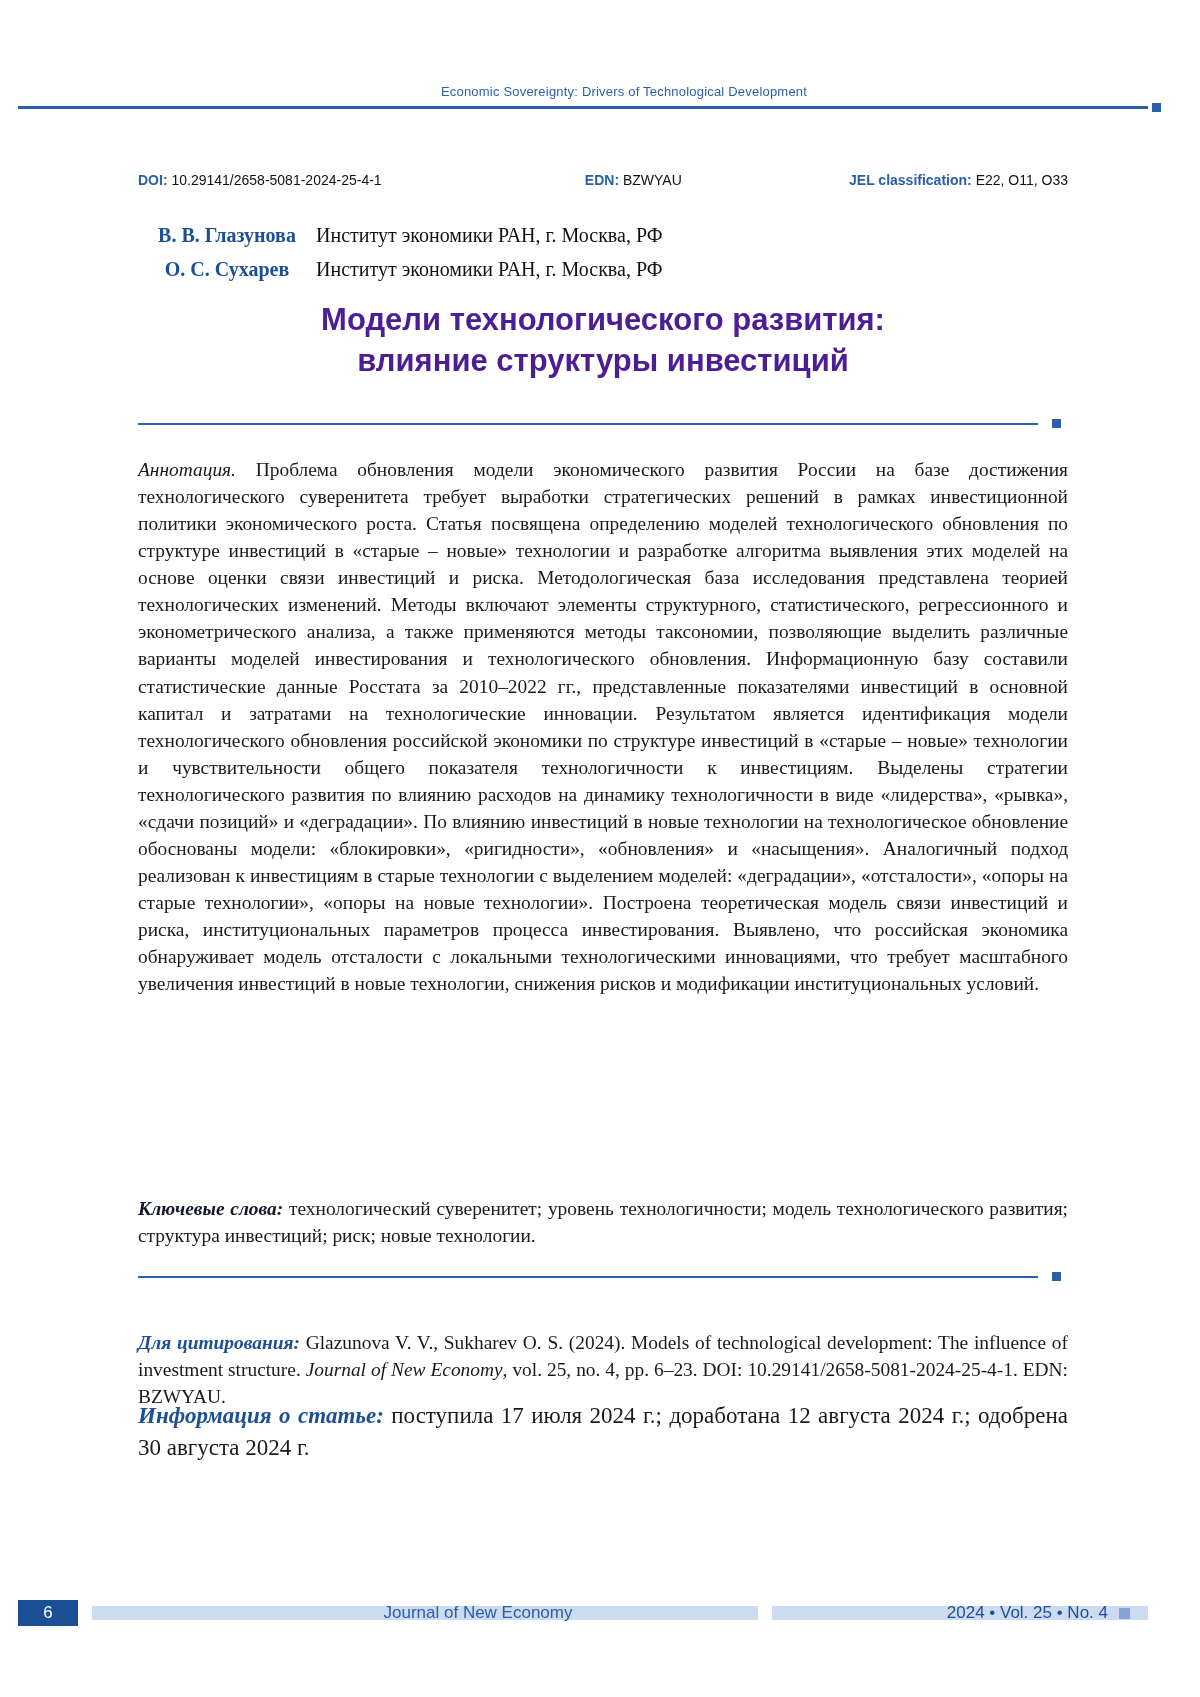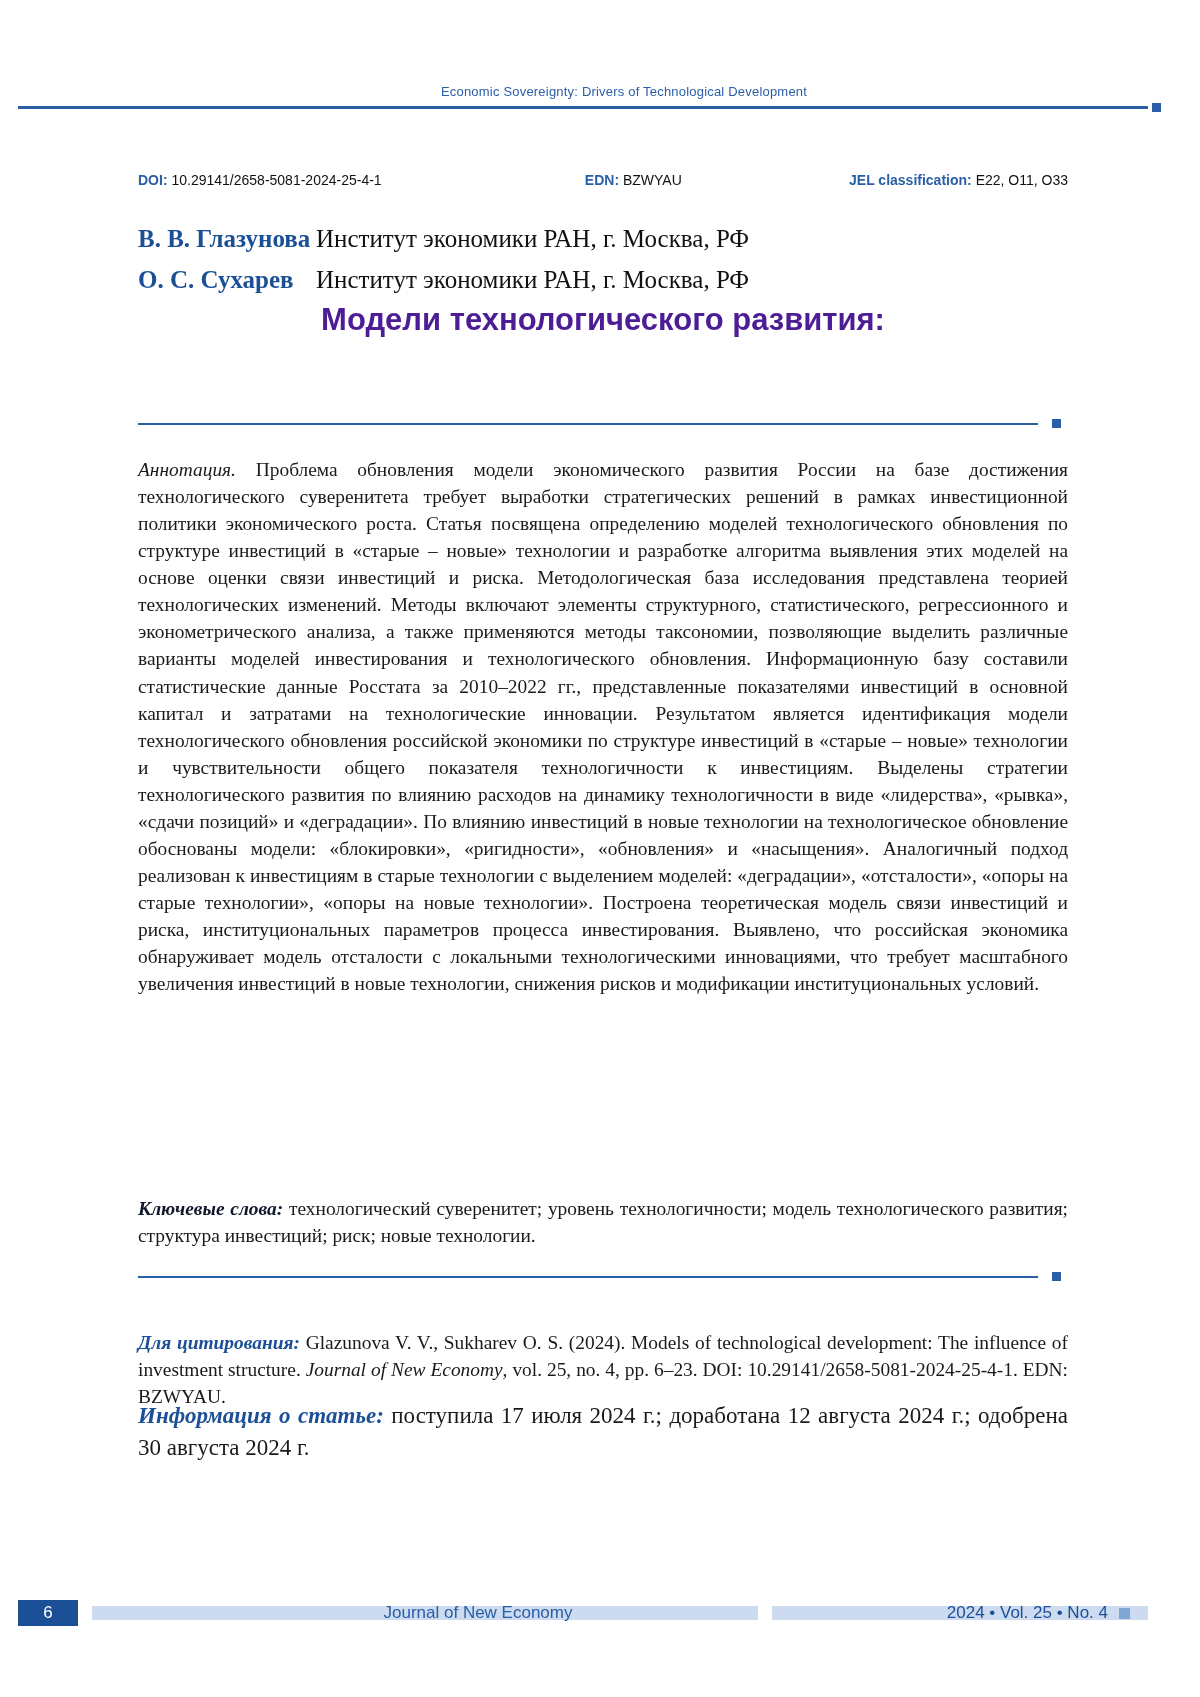--- a/index.html
+++ b/index.html
@@ -69,21 +69,22 @@
   .meta-doi { white-space: nowrap; }
   .meta-edn { white-space: nowrap; margin-left: 36px; }
   .meta-jel { white-space: nowrap; }
 
   
   .authors {
     position: absolute;
     top: 222px;
     left: 138px;
     width: 930px;
-    font-size: 25px;
+    font-size: 20px;
+    text-align: center;
   }
   .author-row {
     display: flex;
     margin-bottom: 7px;
     line-height: 1.35;
   }
   .author-name {
     width: 178px;
     color: #1b4f96;
     font-weight: bold;
@@ -293,20 +294,21 @@
       <span class="author-aff">Институт экономики РАН, г. Москва, РФ</span>
     </div>
     <div class="author-row">
       <span class="author-name">О. С. Сухарев</span>
       <span class="author-aff">Институт экономики РАН, г. Москва, РФ</span>
     </div>
   </div>
 
   <div class="title">
     <div>Модели технологического развития:</div>
+    <div>влияние структуры инвестиций</div>
   </div>
 
   <div class="rule" style="top:423px; left:138px; width:900px;"></div>
   <div class="rule-sq" style="top:419px; left:1052px;"></div>
 
   <div class="abstract">
     <span class="lead">Аннотация.</span><span> Проблема обновления модели экономического развития России на базе достижения технологического суверенитета требует выработки стратегических решений в рамках инвестиционной политики экономического роста. Статья посвящена определению моделей технологического обновления по структуре инвестиций в «старые – новые» технологии и разработке алгоритма выявления этих моделей на основе оценки связи инвестиций и риска. Методологическая база исследования представлена теорией технологических изменений. Методы включают элементы структурного, статистического, регрессионного и эконометрического анализа, а также применяются методы таксономии, позволяющие выделить различные варианты моделей инвестирования и технологического обновления. Информационную базу составили статистические данные Росстата за 2010–2022 гг., представленные показателями инвестиций в основной капитал и затратами на технологические инновации. Результатом является идентификация модели технологического обновления российской экономики по структуре инвестиций в «старые – новые» технологии и чувствительности общего показателя технологичности к инвестициям. Выделены стратегии технологического развития по влиянию расходов на динамику технологичности в виде «лидерства», «рывка», «сдачи позиций» и «деградации». По влиянию инвестиций в новые технологии на технологическое обновление обоснованы модели: «блокировки», «ригидности», «обновления» и «насыщения». Аналогичный подход реализован к инвестициям в старые технологии с выделением моделей: «деградации», «отсталости», «опоры на старые технологии», «опоры на новые технологии». Построена теоретическая модель связи инвестиций и риска, институциональных параметров процесса инвестирования. Выявлено, что российская экономика обнаруживает модель отсталости с локальными технологическими инновациями, что требует масштабного увеличения инвестиций в новые технологии, снижения рисков и модификации институциональных условий.</span>
   </div>
 
   <div class="keywords">

